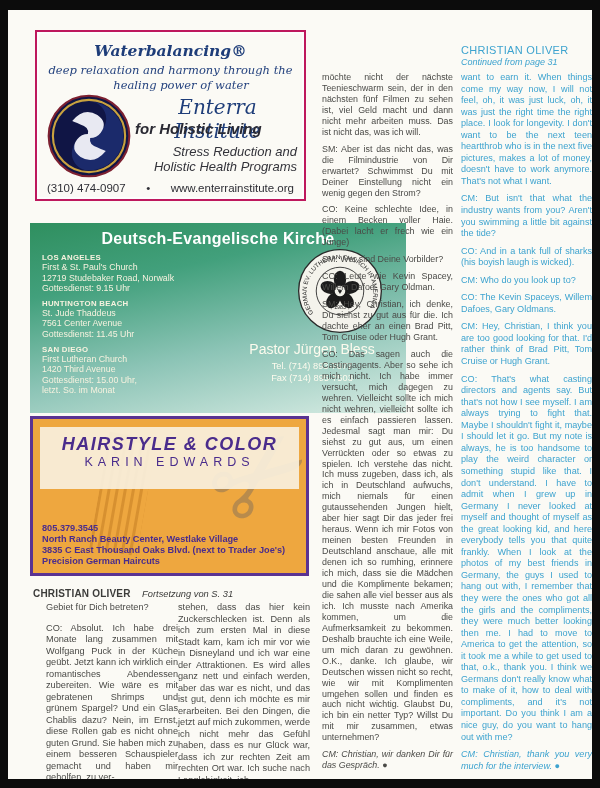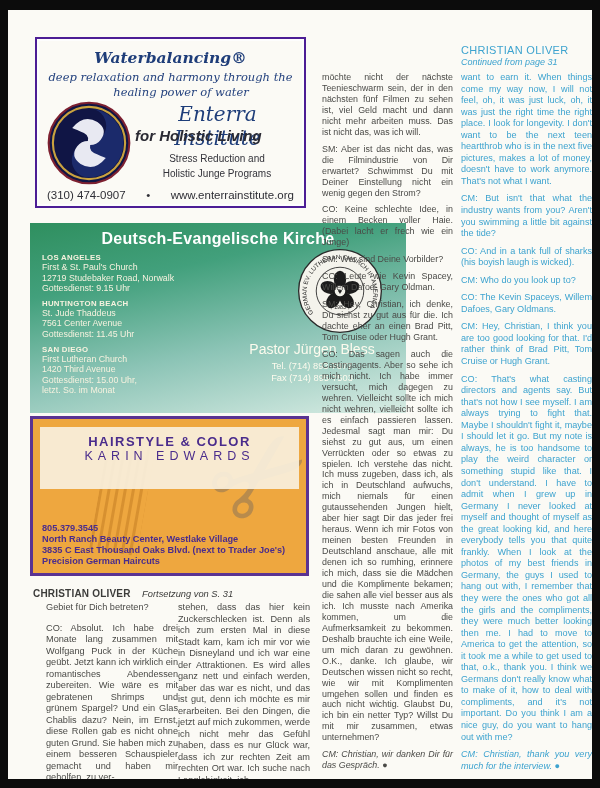--- a/index.html
+++ b/index.html
@@ -2,35 +2,35 @@
 <html><head>
 <meta charset="utf-8">
 <style>
   html,body{margin:0;padding:0;}
   body{width:600px;height:788px;background:#0c0c0c;position:relative;
        font-family:"Liberation Sans",sans-serif;overflow:hidden;}
   .page{position:absolute;left:8px;top:10px;width:584px;height:769px;
         background:#fbfaf5;overflow:hidden;}
 
   
-  .ad-enterra{position:absolute;left:27px;top:27px;width:267px;height:167px;
-ateb    background:#c9e3f2;border:2px solid #4c1d95;box-shadow:inset 0 0 0 2px #fdfdfd;}
+  .ad-enterra{position:absolute;left:27px;top:20px;width:267px;height:167px;
+ateb    background:#c9e3f2;border:2px solid #be185d;box-shadow:inset 0 0 0 2px #fdfdfd;}
   .wb-head{position:absolute;top:9px;left:0;right:0;text-align:center;
         font-family:"DejaVu Serif",serif;font-style:italic;font-weight:bold;
         font-size:15.5px;color:#1e3d79;}
   .wb-tag1,.wb-tag2{position:absolute;left:0;right:0;text-align:center;
         font-family:"DejaVu Serif",serif;font-style:italic;font-size:11.5px;color:#24427e;}
   .wb-tag1{top:31px;} .wb-tag2{top:46px;padding-left:21px;}
   .enterra-logo{position:absolute;left:10px;top:62px;width:84px;height:84px;}
   .enterra-name{position:absolute;left:98px;top:63px;width:165px;text-align:center;
         font-family:"DejaVu Serif",serif;font-style:italic;font-size:20px;color:#1e3d79;}
   .enterra-sub{position:absolute;left:98px;top:88px;width:158px;text-align:left;
         font-size:15px;font-style:italic;color:#2a2a33;font-weight:bold;}
-  .enterra-serv{position:absolute;left:100px;top:112px;width:160px;text-align:center;
-        font-size:10px;color:#33333a;line-height:15px;}
+  .enterra-serv{position:absolute;left:100px;top:112px;width:160px;text-align:right;
+        font-size:13px;color:#33333a;line-height:15px;font-style:italic;}
   .enterra-bottom{position:absolute;left:10px;right:10px;bottom:5px;display:flex;
         justify-content:space-between;align-items:center;font-size:11.5px;color:#2e2e35;margin-top:11px;}
 
   
   .ad-kirche{position:absolute;left:22px;top:213px;width:336px;height:190px;
         background:linear-gradient(168deg,#2f8f5f 0%,#42a07c 28%,#8cc4b6 62%,#d8ece4 100%);padding-left:40px;}
   .kirche-title{position:absolute;top:7px;left:0;right:0;text-align:center;
         font-size:16px;font-weight:bold;color:#ffffff;letter-spacing:.3px;}
   .kirche-locs{position:absolute;left:12px;top:30px;width:150px;color:#f7f2df;}
   .loc{margin-bottom:5px;}
@@ -44,21 +44,21 @@
   
   .ad-hair{position:absolute;left:22px;top:406px;width:273px;height:154px;
         background:#eea73f;border:3px solid #5a3392;overflow:hidden;}
   .hair-scissors{position:absolute;right:-4px;top:-2px;font-size:118px;line-height:118px;
         color:rgba(110,100,95,.42);transform:rotate(-38deg);}
   .hair-comb{position:absolute;left:66px;top:16px;width:48px;height:112px;transform:rotate(10deg);
         background:repeating-linear-gradient(90deg,rgba(196,126,36,.55) 0 3px,rgba(0,0,0,0) 3px 8px);
         border-top:6px solid rgba(196,126,36,.55);}
   .hair-band{position:absolute;left:7px;top:8px;right:7px;height:62px;
         background:rgba(248,240,221,.92);text-align:center;}
-  .hair-title{margin-top:7px;font-size:13px;color:#4a2c8c;letter-spacing:1.5px;font-weight:bold;}
+  .hair-title{margin-top:7px;font-size:18px;color:#4a2c8c;letter-spacing:1.5px;font-weight:bold;font-style:italic;}
   .hair-name{margin-top:0;font-size:12.5px;color:#4a2c8c;letter-spacing:5px;}
   .hair-info{position:absolute;left:9px;bottom:6px;color:#4a2c8c;font-weight:bold;
         font-size:9.2px;line-height:11px;}
 
   
   .de-header{position:absolute;left:25px;top:573px;width:285px;color:#3c3c3a;}
   .de-name{font-weight:bold;font-size:10px;letter-spacing:.2px;}
   .de-sub{font-style:italic;font-size:9.3px;margin-left:7px;}
   .col{position:absolute;text-align:justify;color:#4a4a47;}
   .de-col1{left:38px;top:592px;width:132px;height:162px;font-size:9.2px;line-height:11.5px;}
@@ -89,21 +89,21 @@
       <circle cx="50" cy="50" r="48" fill="#101545" stroke="#7d2030" stroke-width="2.5"></circle>
       <circle cx="50" cy="50" r="43" fill="none" stroke="#c9a23f" stroke-width="2.5"></circle>
       <path d="M50,9 a41,41 0 0,1 0,82 a20.5,20.5 0 0,1 0,-41 a20.5,20.5 0 0,0 0,-41" fill="#1b2a6b"></path>
       <path d="M30,32 q14,-17 30,-7 q13,9 4,21 q-6,8 -17,6 q5,-10 -3,-14 q-9,-4 -14,-6 z" fill="#e8e9f2"></path>
       <path d="M70,68 q-14,17 -30,7 q-13,-9 -4,-21 q6,-8 17,-6 q-5,10 3,14 q9,4 14,6 z" fill="#e8e9f2"></path>
     </svg>
     <div class="enterra-name">Enterra Institute</div>
     <div class="enterra-sub">for Holistic Living</div>
     <div class="enterra-serv">
       <div>Stress Reduction and</div>
-      <div>Holistic Junge Programs</div>
+      <div>Holistic Health Programs</div>
     </div>
     <div class="enterra-bottom">
       <span>(310) 474-0907</span>
       <span>•</span>
       <span>www.enterrainstitute.org</span>
     </div>
   </div>
 
   <div class="ad-kirche">
     <div class="kirche-title">Deutsch-Evangelische Kirche</div>

